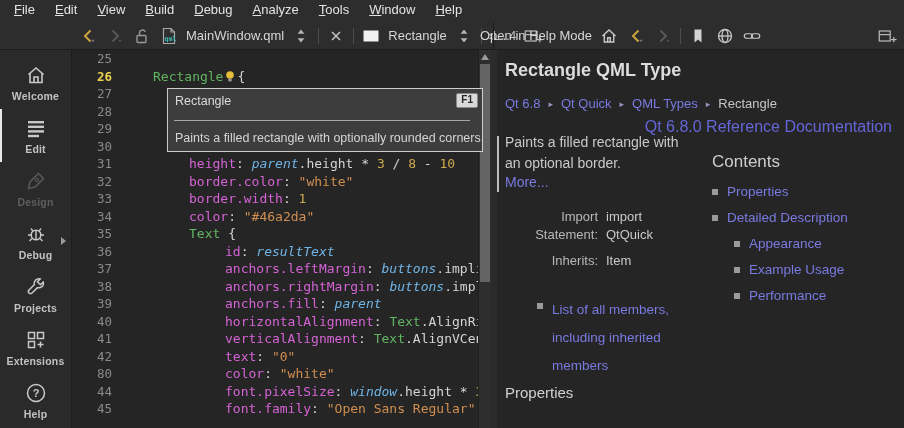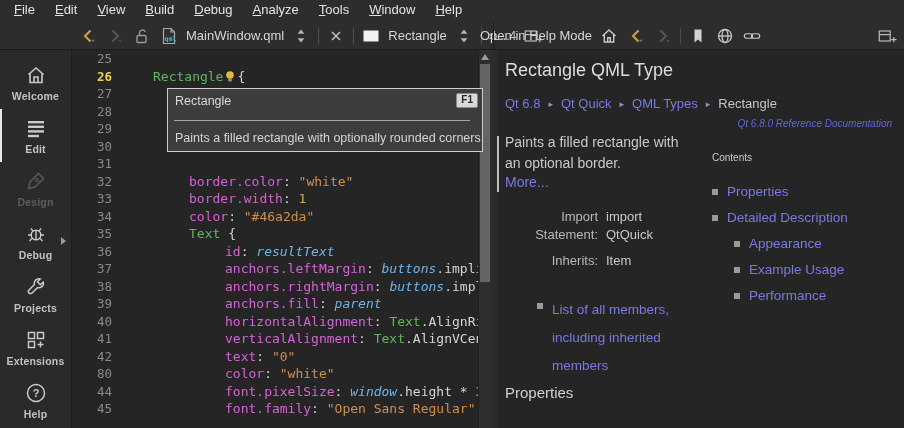--- a/index.html
+++ b/index.html
@@ -65,37 +65,37 @@
   .tt-title{position:absolute;left:7px;top:5px;font-size:12.5px;color:#dadada}
   .tt-f1{position:absolute;right:4px;top:4px;background:#d9d9d9;color:#2a2a2a;font-size:10px;
     font-weight:bold;padding:1px 4px 2px 4px;border-radius:2px;border:1px solid #8a8a8a;line-height:10px}
   .tt-divider{position:absolute;left:6px;right:12px;top:31px;height:1px;background:#a8a8a8}
   .tt-body{position:absolute;left:7px;bottom:6px;font-size:12.5px;color:#d5d5d5;white-space:nowrap}
 
   .splitter{position:absolute;top:50px;left:491px;width:6px;bottom:0;background:#2b2b2b}
 
   
   .help{position:absolute;top:50px;left:497px;right:0;bottom:0;background:#252525;color:#c9c9c9}
-  .help-title{position:absolute;left:8px;top:10px;font-size:18px;font-weight:normal;color:#dcdcdc}
+  .help-title{position:absolute;left:8px;top:10px;font-size:18px;font-weight:bold;color:#dcdcdc}
   .breadcrumb{position:absolute;left:8px;top:46px;font-size:13px;display:flex;align-items:center}
   .crumb-link{color:#7a7ae2;cursor:pointer}
   .crumb-plain{color:#c6c6c6}
   .crumb-sep{color:#9494c0;font-size:9px;margin:0 8px}
-  .docref{position:absolute;top:68px;right:12px;font-size:10px;font-style:italic;color:#6565d8}
+  .docref{position:absolute;top:68px;right:12px;font-size:16px;color:#6565d8}
   .summary{position:absolute;left:8px;top:82px;width:190px;font-size:14px;line-height:21px;color:#c9c9c9}
   .more{position:absolute;left:8px;top:124px;font-size:14px}
   .hlink{color:#7a7ae2;cursor:pointer}
   .irow{position:absolute;display:flex;gap:8px;font-size:13px;line-height:18px}
   .irow.import{left:0;top:158px}
   .irow.inherits{left:0;top:202px}
   .ilabel{width:101px;text-align:right;color:#b8b8b8;flex:none}
   .ivalue{width:70px;color:#c9c9c9}
   .members{position:absolute;left:40px;top:246px;width:172px;font-size:13.5px;line-height:28px;display:flex;gap:9px}
   .sq{width:6px;height:6px;background:#9a9a9a;flex:none;margin-top:7px}
-  .contents-heading{position:absolute;left:215px;top:102px;font-size:10px;color:#cccccc}
+  .contents-heading{position:absolute;left:215px;top:102px;font-size:17px;color:#cccccc}
   .contents-list{position:absolute;left:215px;top:128px}
   .c-item{display:flex;align-items:center;gap:9px;height:26px;font-size:13.5px}
   .c-item.l1{padding-left:22px}
   .c-item .sq{margin-top:1px}
   .section-heading{position:absolute;left:8px;top:334px;font-size:15px;font-weight:normal;color:#d0d0d0}
   .help-sb{position:absolute;left:0;top:86px;width:2px;height:56px;background:#bdbdbd}
 
   svg{display:block}
 </style>
 </head>
@@ -317,20 +317,21 @@
         <div class="code-row">
           <span class="ln">29</span>
           <span class="code-text" style="padding-left: 0px;"></span>
         </div>
         <div class="code-row">
           <span class="ln">30</span>
           <span class="code-text" style="padding-left: 0px;"></span>
         </div>
         <div class="code-row">
           <span class="ln">31</span>
+          <span class="code-text" style="padding-left: 72px;"><span class="tk-prop">height</span><span class="tk-plain">: </span><span class="tk-ital">parent</span><span class="tk-plain">.height * </span><span class="tk-num">3</span><span class="tk-plain"> / </span><span class="tk-num">8</span><span class="tk-plain"> - </span><span class="tk-num">10</span></span>
         </div>
         <div class="code-row">
           <span class="ln">32</span>
           <span class="code-text" style="padding-left: 72px;"><span class="tk-prop">border.color</span><span class="tk-plain">: </span><span class="tk-str">"white"</span></span>
         </div>
         <div class="code-row">
           <span class="ln">33</span>
           <span class="code-text" style="padding-left: 72px;"><span class="tk-prop">border.width</span><span class="tk-plain">: </span><span class="tk-num">1</span></span>
         </div>
         <div class="code-row">

